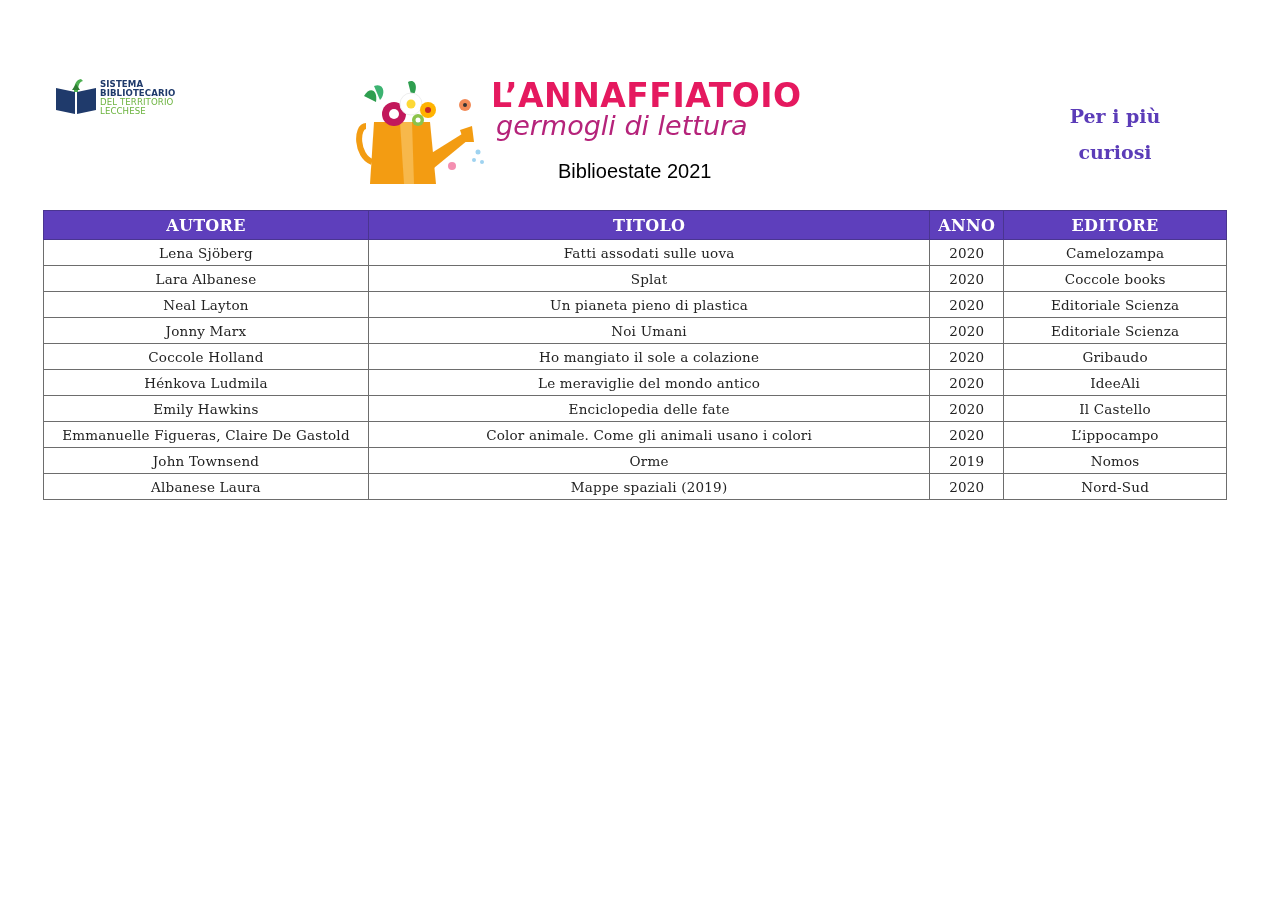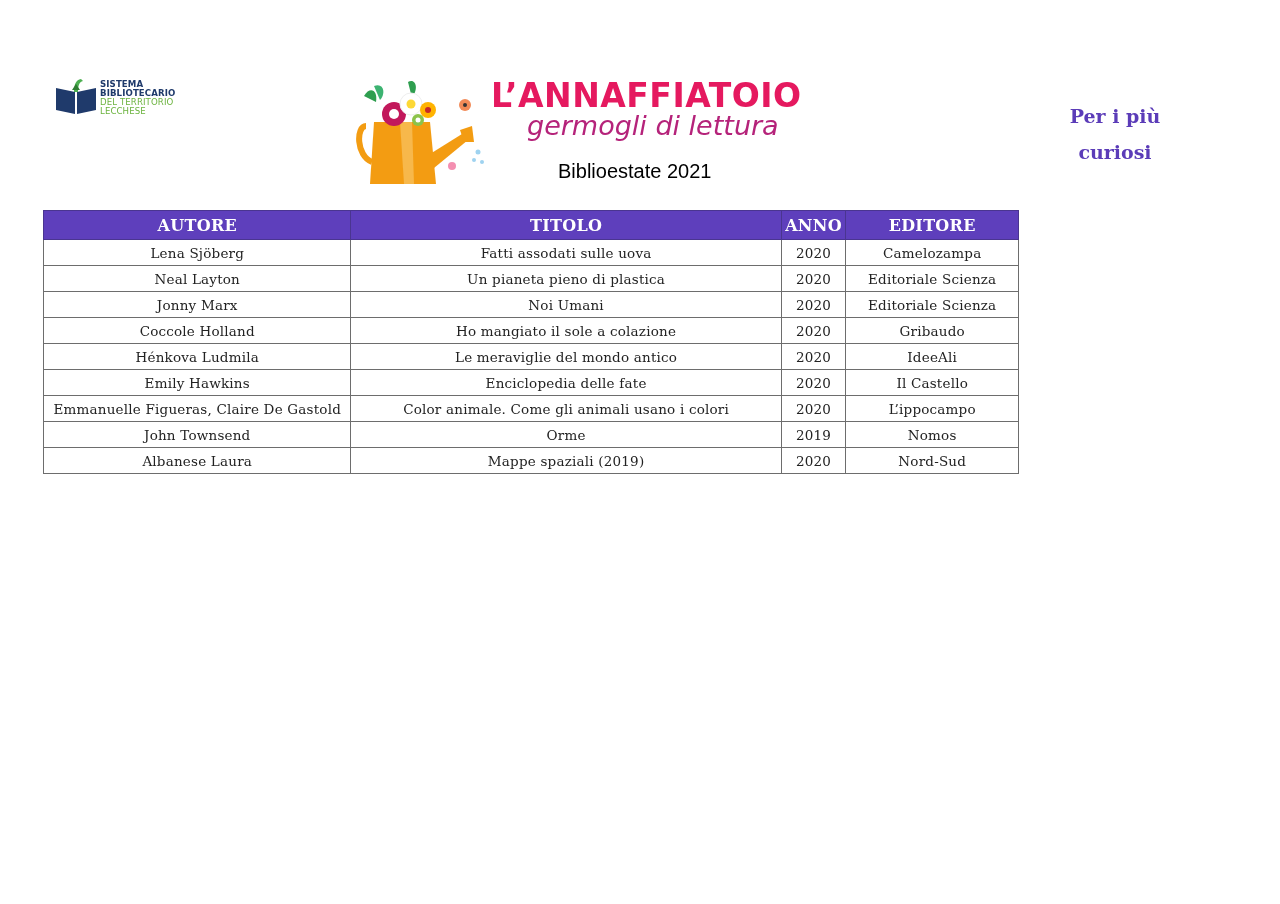--- a/index.html
+++ b/index.html
@@ -10,30 +10,30 @@
   .logo-sbtl .book { position: absolute; left: 2px; top: 10px; width: 44px; height: 38px; }
   .logo-sbtl .txt { position: absolute; left: 48px; top: 12px; font-family: "DejaVu Sans", sans-serif;
                     font-size: 8.6px; line-height: 9px; font-weight: bold; letter-spacing: 0.1px; }
   .logo-sbtl .dark { color: #1f3a6b; }
   .logo-sbtl .green { color: #6cb33f; font-weight: normal; }
 
   .banner { position: absolute; left: 356px; top: 76px; width: 460px; height: 112px; }
   .banner .can { position: absolute; left: 0; top: 0; width: 130px; height: 110px; }
   .banner .title { position: absolute; left: 135px; top: 0px; font-family: "DejaVu Sans", sans-serif;
                    font-weight: bold; font-size: 33px; color: #e5195f; letter-spacing: 0.5px; }
-  .banner .subtitle { position: absolute; left: 171px; top: 34px; font-family: "DejaVu Sans", sans-serif;
+  .banner .subtitle { position: absolute; left: 140px; top: 34px; font-family: "DejaVu Sans", sans-serif;
                       font-style: italic; font-size: 27px; color: #b5237a; }
   .banner .season { position: absolute; left: 202px; top: 84px; font-family: "Liberation Sans", sans-serif;
                     font-size: 20px; color: #000000; }
 
   .heading { position: absolute; left: 1030px; top: 98px; width: 170px; text-align: center;
              color: #5b3cb8; font-family: "DejaVu Serif", serif; font-weight: bold;
              font-size: 19px; line-height: 36px; }
 
-  table.books { position: absolute; left: 43px; top: 210px; width: 976px;
+  table.books { position: absolute; left: 43px; top: 210px; width: 1184px;
                 border-collapse: collapse; font-family: "DejaVu Serif", serif; font-size: 13.5px; }
   table.books th { background: #5e3fbc; color: #ffffff; font-weight: bold; font-size: 16px;
                    height: 28px; padding: 0; border: 1px solid #4a3590; text-align: center;
                    letter-spacing: 0.3px; }
   table.books td { height: 25px; padding: 0 3px; border: 1px solid #6d6d6d; color: #222;
                    white-space: nowrap; letter-spacing: 0.2px; text-align: center; }
   col.c1 { width: 325px; } col.c2 { width: 562px; } col.c3 { width: 74px; } col.c4 { width: 223px; }
 </style>
 </head>
 <body>
@@ -101,20 +101,26 @@
     </tr>
   </thead>
   <tbody>
     <tr>
       <td>Lena Sjöberg</td>
       <td>Fatti assodati sulle uova</td>
       <td>2020</td>
       <td>Camelozampa</td>
     </tr>
     <tr>
+      <td>Lara Albanese</td>
+      <td>Splat</td>
+      <td>2020</td>
+      <td>Coccole books</td>
+    </tr>
+    <tr>
       <td>Neal Layton</td>
       <td>Un pianeta pieno di plastica</td>
       <td>2020</td>
       <td>Editoriale Scienza</td>
     </tr>
     <tr>
       <td>Jonny Marx</td>
       <td>Noi Umani</td>
       <td>2020</td>
       <td>Editoriale Scienza</td>

